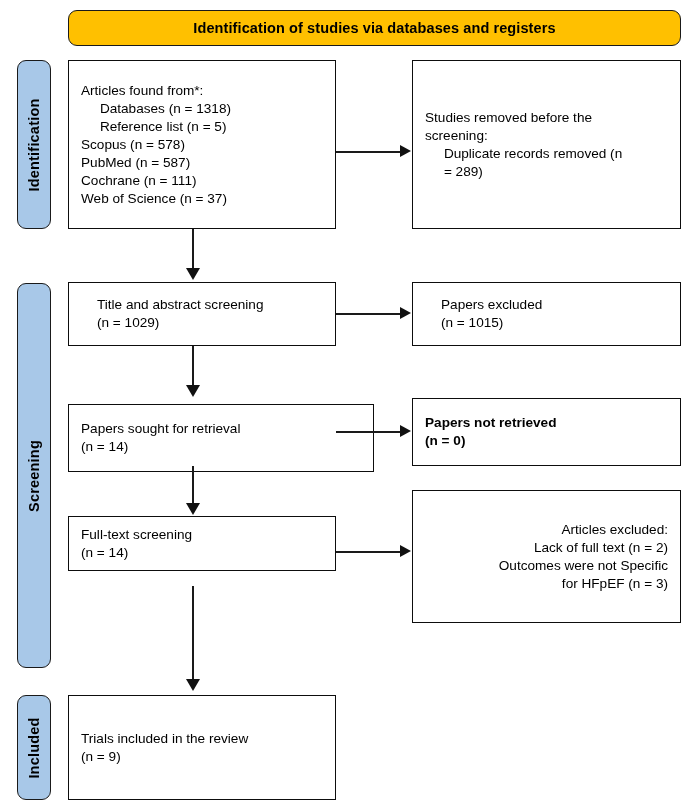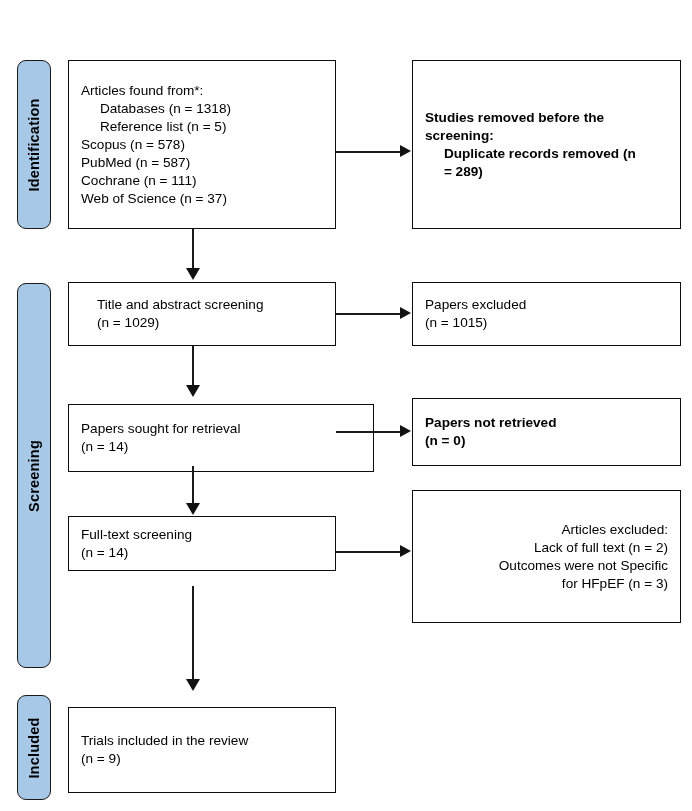--- a/index.html
+++ b/index.html
@@ -76,20 +76,23 @@
     border-left:7px solid transparent;
     border-right:7px solid transparent;
     border-top:12px solid #111111;
   }
 </style>
 </head>
 <body>
 
 <div id="stage">
 
+  <div class="banner" style="left:68px;top:10px;width:613px;height:36px;">
+    <span>Identification of studies via databases and registers</span>
+  </div>
 
   <div class="sidebar" style="left:17px;top:60px;width:34px;height:169px;">
     <span>Identification</span>
   </div>
 
   <div class="sidebar" style="left:17px;top:283px;width:34px;height:385px;">
     <span>Screening</span>
   </div>
 
   <div class="sidebar" style="left:17px;top:695px;width:34px;height:105px;">
@@ -99,39 +102,39 @@
   <div class="box" style="left:68px;top:60px;width:268px;height:169px;">
     <div class="txt">Articles found from*:
      Databases (n = 1318)
      Reference list (n = 5)
 Scopus (n = 578)
 PubMed (n = 587)
 Cochrane (n = 111)
 Web of Science (n = 37)</div>
   </div>
 
-  <div class="box" style="left:412px;top:60px;width:269px;height:169px;font-weight:bold;">
+  <div class="box" style="left:412px;top:60px;width:269px;height:169px;">
     <div class="txt">Studies removed before the
 screening:
      Duplicate records removed (n
      = 289)</div>
   </div>
 
   <div class="hline" style="left:336px;top:151px;width:65px;"></div>
   <div class="arrow-r" style="left:400px;top:145px;"></div>
 
   <div class="vline" style="left:192px;top:229px;height:42px;"></div>
   <div class="arrow-d" style="left:186px;top:268px;"></div>
 
   <div class="box" style="left:68px;top:282px;width:268px;height:64px;padding-left:16px;">
     <div class="txt">Title and abstract screening
 (n = 1029)</div>
   </div>
 
-  <div class="box" style="left:412px;top:282px;width:269px;height:64px;">
+  <div class="box" style="left:412px;top:282px;width:269px;height:64px;padding-left:16px;">
     <div class="txt">Papers excluded
 (n = 1015)</div>
   </div>
 
   <div class="hline" style="left:336px;top:313px;width:65px;"></div>
   <div class="arrow-r" style="left:400px;top:307px;"></div>
 
   <div class="vline" style="left:192px;top:346px;height:42px;"></div>
   <div class="arrow-d" style="left:186px;top:385px;"></div>
 
@@ -162,18 +165,18 @@
      Outcomes were not Specific
      for HFpEF (n = 3)</div>
   </div>
 
   <div class="hline" style="left:336px;top:551px;width:65px;"></div>
   <div class="arrow-r" style="left:400px;top:545px;"></div>
 
   <div class="vline" style="left:192px;top:586px;height:95px;"></div>
   <div class="arrow-d" style="left:186px;top:679px;"></div>
 
-  <div class="box" style="left:68px;top:695px;width:268px;height:86px;margin-top:12px;">
+  <div class="box" style="left:68px;top:695px;width:268px;height:105px;">
     <div class="txt">Trials included in the review
 (n = 9)</div>
   </div>
 
 </div>
 
 </body></html>

